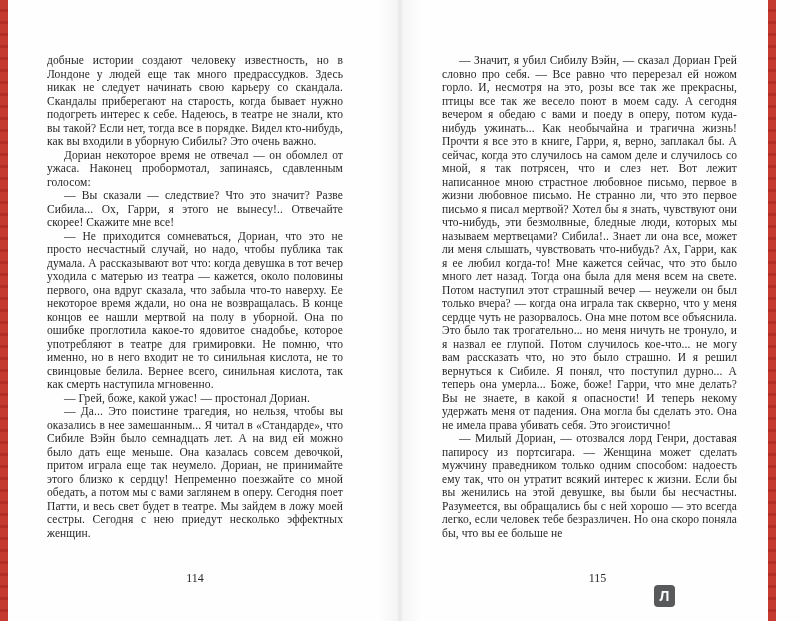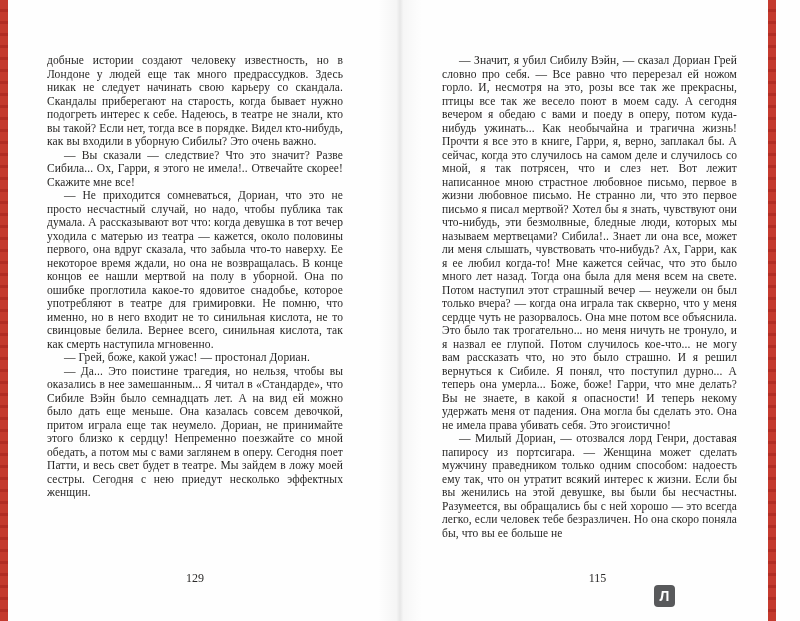--- a/index.html
+++ b/index.html
@@ -67,29 +67,30 @@
 </style>
 </head>
 <body>
 
 <div class="book-edge left"></div>
 <div class="book-edge right"></div>
 <div class="gutter-shadow"></div>
 
 <div class="page" id="page-left">
   <p>добные истории создают человеку известность, но в Лондоне у людей еще так много предрассудков. Здесь никак не следует начинать свою карьеру со скандала. Скандалы приберегают на старость, когда бывает нужно подогреть интерес к себе. Надеюсь, в театре не знали, кто вы такой? Если нет, тогда все в порядке. Видел кто-нибудь, как вы входили в уборную Сибилы? Это очень важно.</p>
-  <p class="indent">— Вы сказали — следствие? Что это значит? Разве Сибила... Ох, Гарри, я этого не имела!.. Отвечайте скорее! Скажите мне все!</p>
+  <p class="indent">Дориан некоторое время не отвечал — он обомлел от ужаса. Наконец пробормотал, запинаясь, сдавленным голосом:</p>
+  <p class="indent">— Вы сказали — следствие? Что это значит? Разве Сибила... Ох, Гарри, я этого не вынесу!.. Отвечайте скорее! Скажите мне все!</p>
   <p class="indent">— Не приходится сомневаться, Дориан, что это не просто несчастный случай, но надо, чтобы публика так думала. А рассказывают вот что: когда девушка в тот вечер уходила с матерью из театра — кажется, около половины первого, она вдруг сказала, что забыла что-то наверху. Ее некоторое время ждали, но она не возвращалась. В конце концов ее нашли мертвой на полу в уборной. Она по ошибке проглотила какое-то ядовитое снадобье, которое употребляют в театре для гримировки. Не помню, что именно, но в него входит не то синильная кислота, не то свинцовые белила. Вернее всего, синильная кислота, так как смерть наступила мгновенно.</p>
   <p class="indent">— Грей, боже, какой ужас! — простонал Дориан.</p>
   <p class="indent">— Да... Это поистине трагедия, но нельзя, чтобы вы оказались в нее замешанным... Я читал в «Стандарде», что Сибиле Вэйн было семнадцать лет. А на вид ей можно было дать еще меньше. Она казалась совсем девочкой, притом играла еще так неумело. Дориан, не принимайте этого близко к сердцу! Непременно поезжайте со мной обедать, а потом мы с вами заглянем в оперу. Сегодня поет Патти, и весь свет будет в театре. Мы зайдем в ложу моей сестры. Сегодня с нею приедут несколько эффектных женщин.</p>
 </div>
 
 <div class="page" id="page-right">
   <p class="indent">— Значит, я убил Сибилу Вэйн, — сказал Дориан Грей словно про себя. — Все равно что перерезал ей ножом горло. И, несмотря на это, розы все так же прекрасны, птицы все так же весело поют в моем саду. А сегодня вечером я обедаю с вами и поеду в оперу, потом куда-нибудь ужинать... Как необычайна и трагична жизнь! Прочти я все это в книге, Гарри, я, верно, заплакал бы. А сейчас, когда это случилось на самом деле и случилось со мной, я так потрясен, что и слез нет. Вот лежит написанное мною страстное любовное письмо, первое в жизни любовное письмо. Не странно ли, что это первое письмо я писал мертвой? Хотел бы я знать, чувствуют они что-нибудь, эти безмолвные, бледные люди, которых мы называем мертвецами? Сибила!.. Знает ли она все, может ли меня слышать, чувствовать что-нибудь? Ах, Гарри, как я ее любил когда-то! Мне кажется сейчас, что это было много лет назад. Тогда она была для меня всем на свете. Потом наступил этот страшный вечер — неужели он был только вчера? — когда она играла так скверно, что у меня сердце чуть не разорвалось. Она мне потом все объяснила. Это было так трогательно... но меня ничуть не тронуло, и я назвал ее глупой. Потом случилось кое-что... не могу вам рассказать что, но это было страшно. И я решил вернуться к Сибиле. Я понял, что поступил дурно... А теперь она умерла... Боже, боже! Гарри, что мне делать? Вы не знаете, в какой я опасности! И теперь некому удержать меня от падения. Она могла бы сделать это. Она не имела права убивать себя. Это эгоистично!</p>
   <p class="indent">— Милый Дориан, — отозвался лорд Генри, доставая папиросу из портсигара. — Женщина может сделать мужчину праведником только одним способом: надоесть ему так, что он утратит всякий интерес к жизни. Если бы вы женились на этой девушке, вы были бы несчастны. Разумеется, вы обращались бы с ней хорошо — это всегда легко, если человек тебе безразличен. Но она скоро поняла бы, что вы ее больше не</p>
 </div>
 
-<div class="page-number" id="page-number-left">129</div>
+<div class="page-number" id="page-number-left">114</div>
 <div class="page-number" id="page-number-right">115</div>
 
 <div class="logo-badge">
   <span class="logo-letter">Л</span>
 </div>
 
 </body></html>

